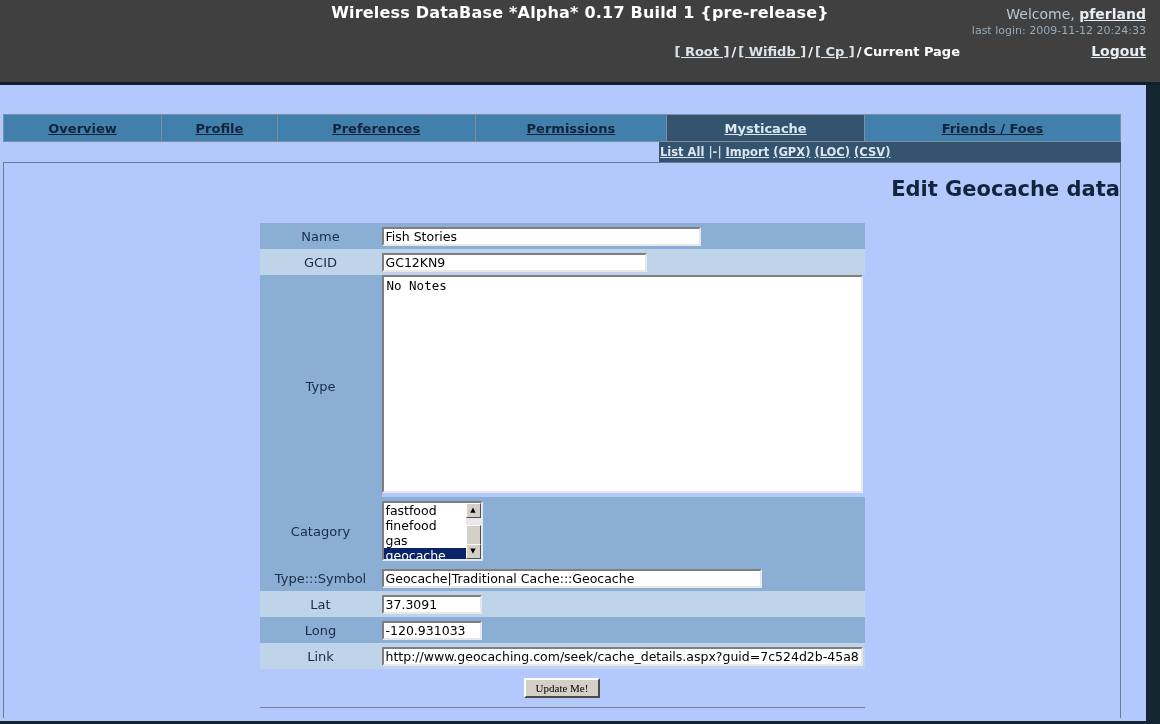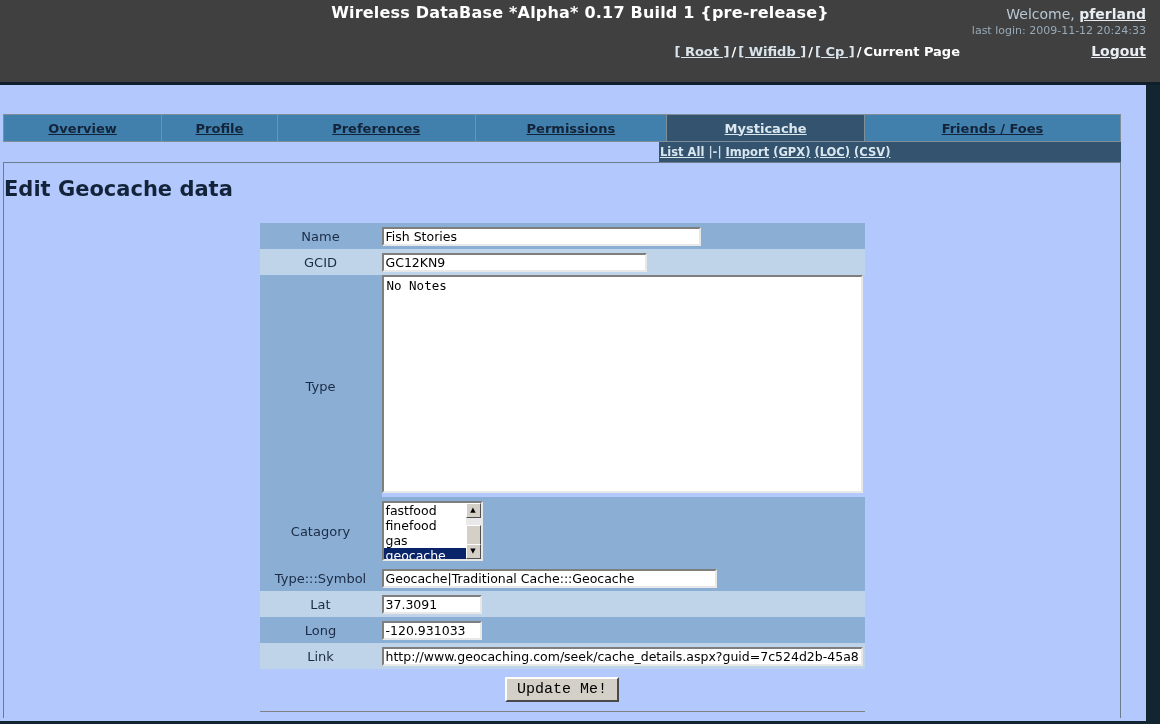--- a/index.html
+++ b/index.html
@@ -148,21 +148,21 @@
     position: absolute;
     left: 3px;
     top: 77px;
     width: 1118px;
     height: 556px;
     background: #b3c9fd;
     border: 1px solid #6b7d8c;
     border-bottom: none;
   }
   .content-title {
-    text-align: left;
+    text-align: right;
     margin-top: 14px;
     font-size: 21px;
     font-weight: bold;
     color: #13233a;
   }
 
   
   table.form {
     border-collapse: collapse;
     margin: 22px auto 0 auto;
@@ -187,21 +187,21 @@
     color: #000;
     background: #ffffff;
     border: 2px solid;
     border-color: #7e7e7e #e8e8e8 #e8e8e8 #7e7e7e;
     padding: 1px 2px;
     height: 19px;
     outline: none;
   }
   .w-name { width: 319px; }
   .w-gcid { width: 265px; }
-  .w-type { width: 335px; }
+  .w-type { width: 380px; }
   .w-lat  { width: 100px; }
   .w-long { width: 100px; }
   .w-link { width: 481px; }
 
   textarea.notes {
     font-family: "DejaVu Sans Mono", "Liberation Mono", monospace;
     font-size: 12.5px;
     color: #000;
     background: #ffffff;
     border: 2px solid;
@@ -258,22 +258,22 @@
     top: 22px; left: 0;
     width: 15px; height: 20px;
     background: #d4d0c8;
     border: 1px solid;
     border-color: #ffffff #4f4f4f #4f4f4f #ffffff;
   }
 
   
   .btn-row { text-align: center; margin-top: 8px; }
   .btn {
-    font-family: Liberation Mono, monospace;
-    font-size: 15px;
+    font-family: Liberation Serif, serif;
+    font-size: 11px;
     color: #000;
     background: #d4d0c8;
     border: 2px solid;
     border-color: #ffffff #4a4a4a #4a4a4a #ffffff;
     padding: 2px 10px;
     cursor: pointer;
   }
   hr.footrule {
     border: none;
     border-top: 1px solid #808080;

